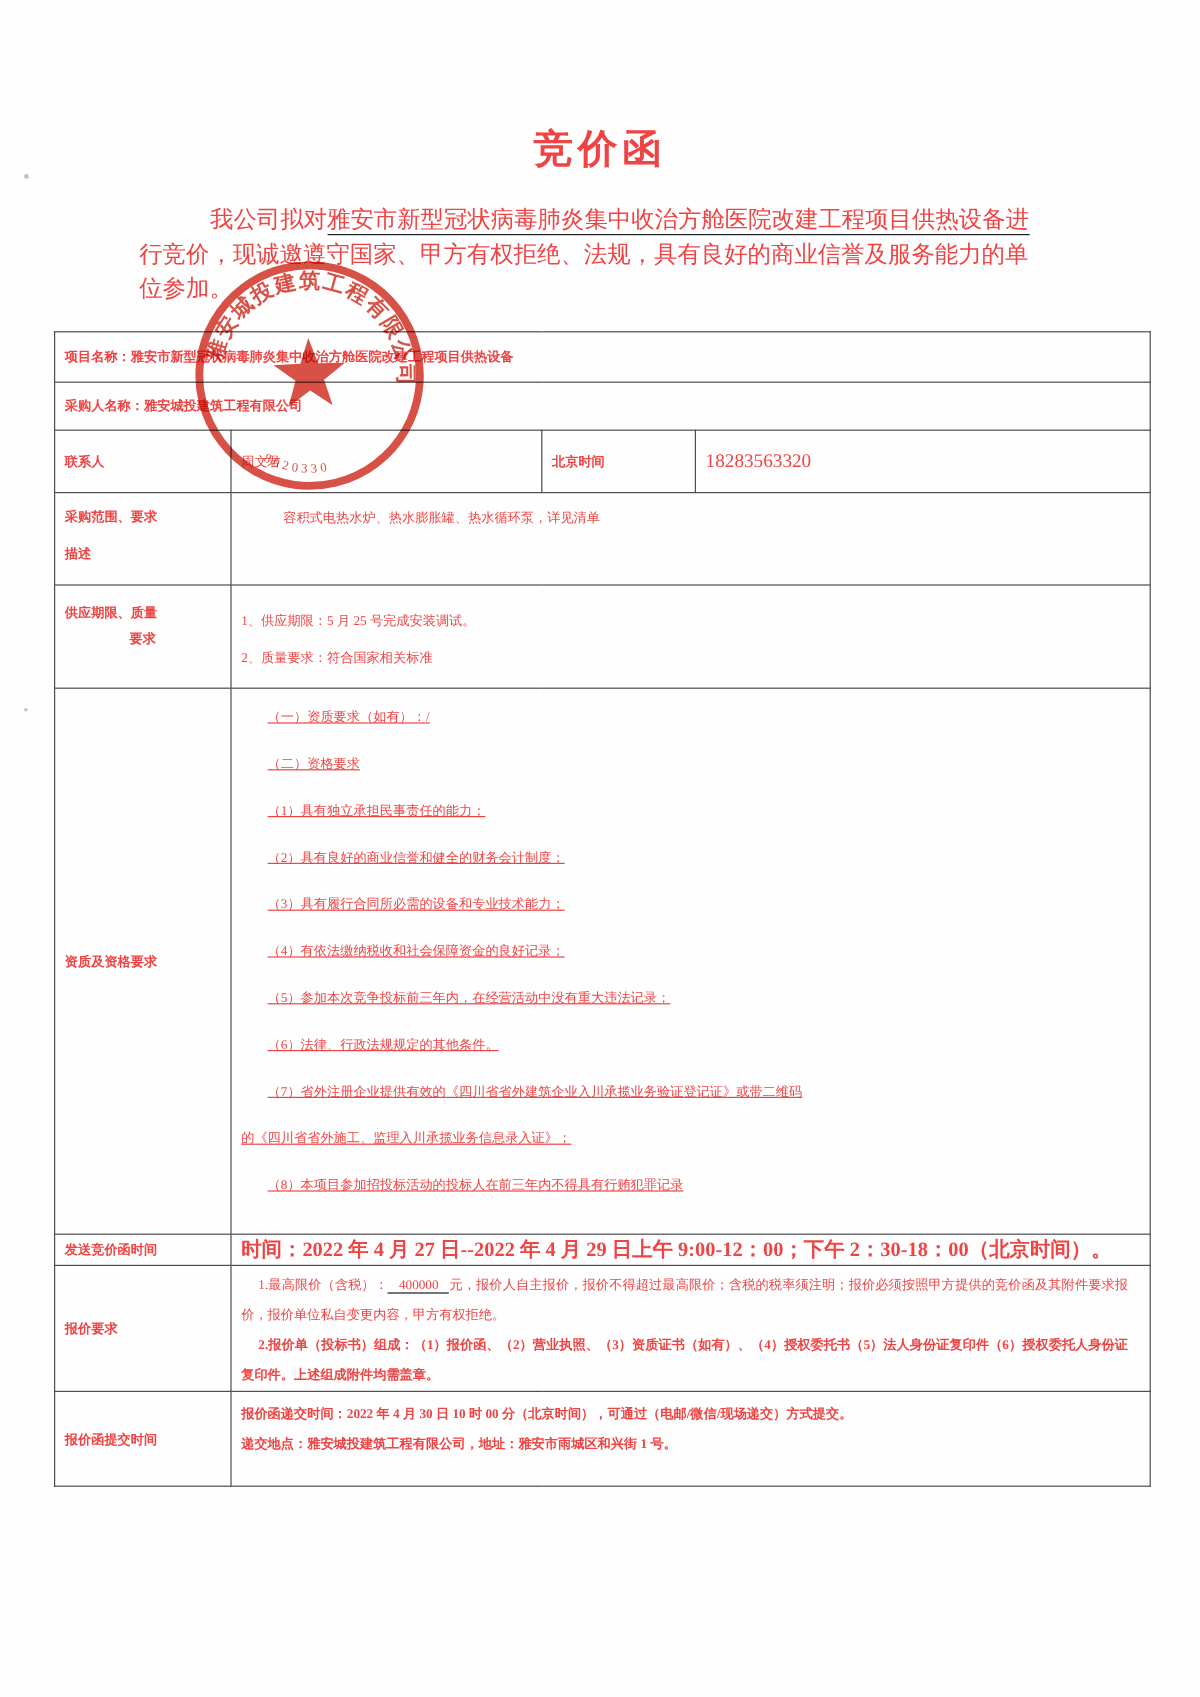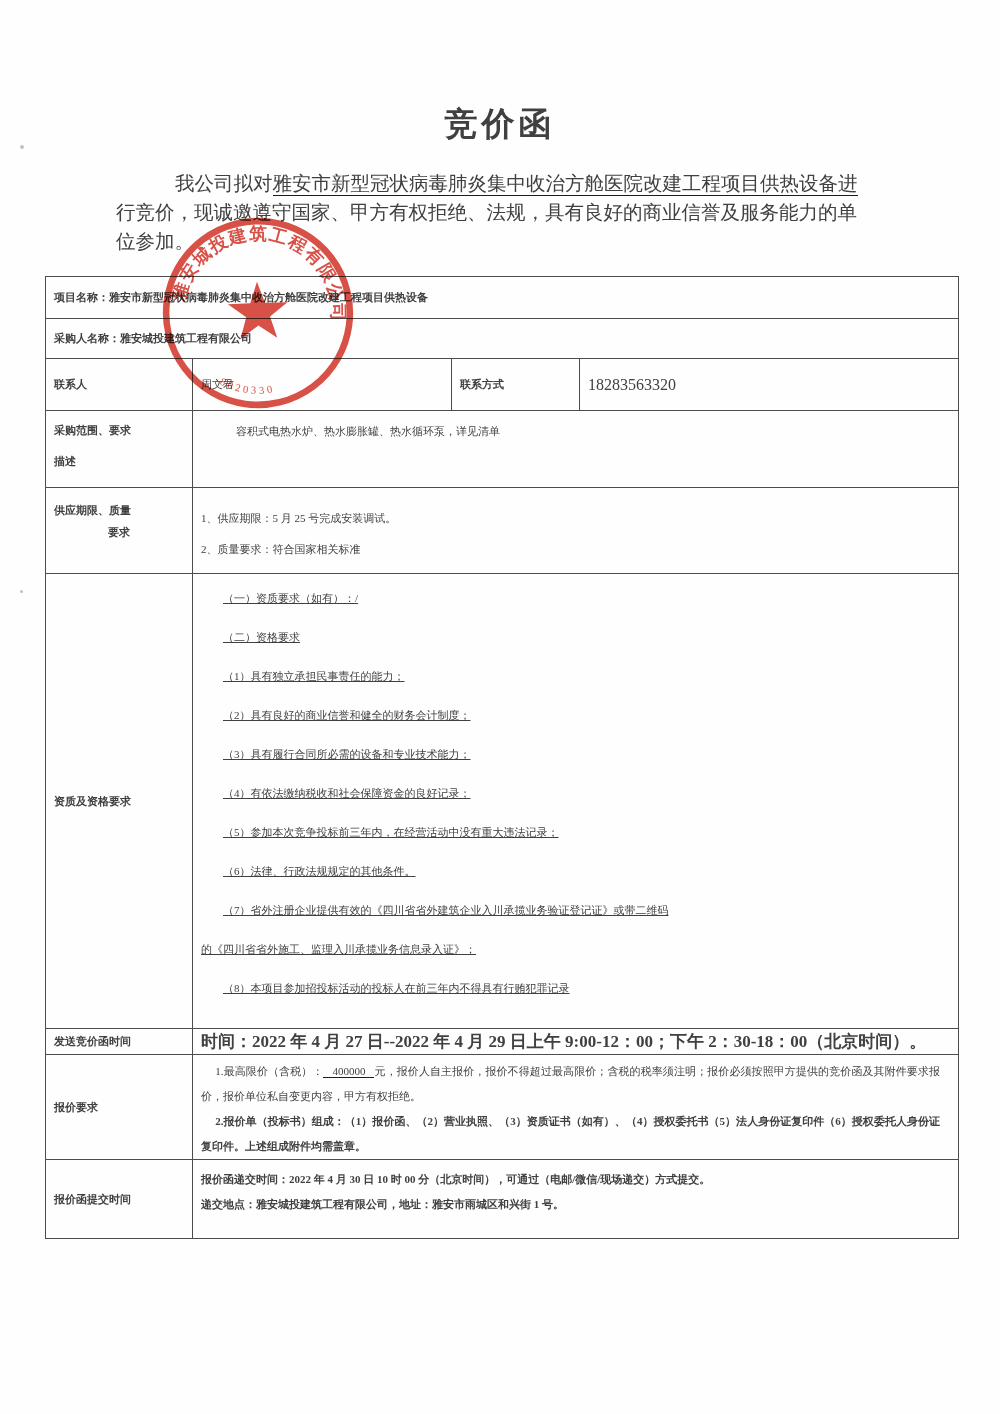--- a/index.html
+++ b/index.html
@@ -1,19 +1,19 @@
 <!DOCTYPE html>
 <html><head>
 <meta charset="utf-8">
 <style>
   * { margin:0; padding:0; box-sizing:border-box; }
   html,body { background:#ffffff; }
   .page {
     position:relative; width:1000px; height:1414px; margin:0 auto;
-    background:#fefefe; color:#404040;
+    background:#fefefe; color:#ef4444;
     font-family:"Liberation Serif","DejaVu Serif",serif;
     overflow:hidden;
   }
   .speck { position:absolute; width:4px; height:4px; border-radius:50%; background:#9a9a9a; opacity:.6; }
   .speck.s1 { left:20px; top:145px; }
   .speck.s2 { left:20px; top:590px; width:3px; height:3px; }
 
   .doc-title {
     position:absolute; top:102px; left:0; right:0;
     text-align:center; font-size:33px; font-weight:bold; letter-spacing:4px;
@@ -93,21 +93,21 @@
     <tbody>
         <tr class="r1">
       <td colspan="4" class="b"><span>项目名称：</span><span>雅安市新型冠状病毒肺炎集中收治方舱医院改建工程项目供热设备</span></td>
     </tr>
     <tr class="r2">
       <td colspan="4" class="b"><span>采购人名称：</span><span>雅安城投建筑工程有限公司</span></td>
     </tr>
     <tr class="r3">
       <td class="lab">联系人</td>
       <td>周文君</td>
-      <td class="lab">联系方式</td>
+      <td class="lab">北京时间</td>
       <td style="font-size:16px">18283563320</td>
     </tr>
     <tr class="r4">
       <td class="lab">
         <div>采购范围、要求</div>
         <div class="lab2">描述</div>
       </td>
       <td colspan="3">
         <div class="val">容积式电热水炉、热水膨胀罐、热水循环泵，详见清单</div>
       </td>

